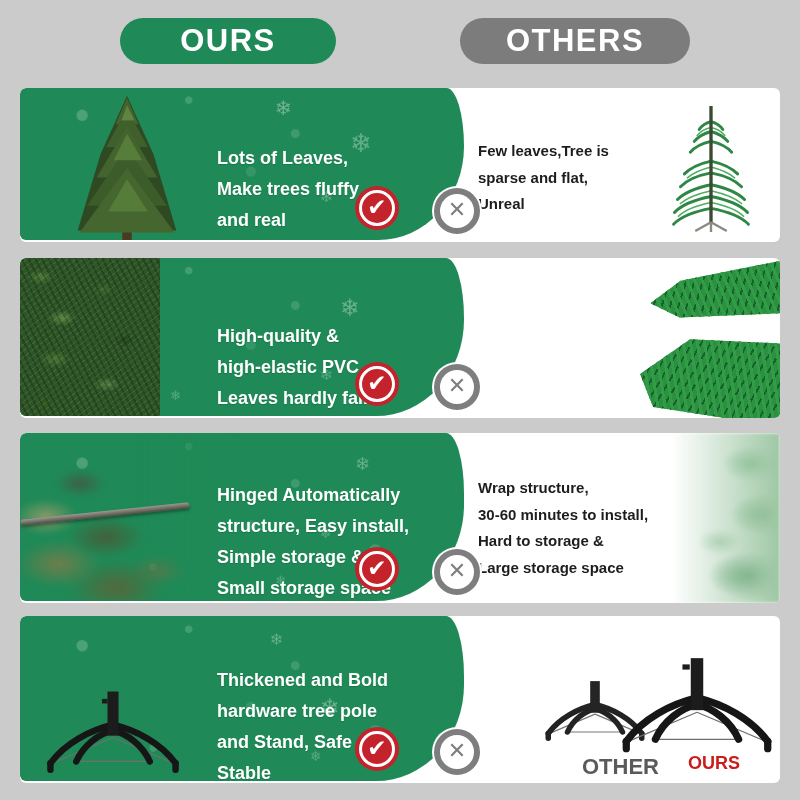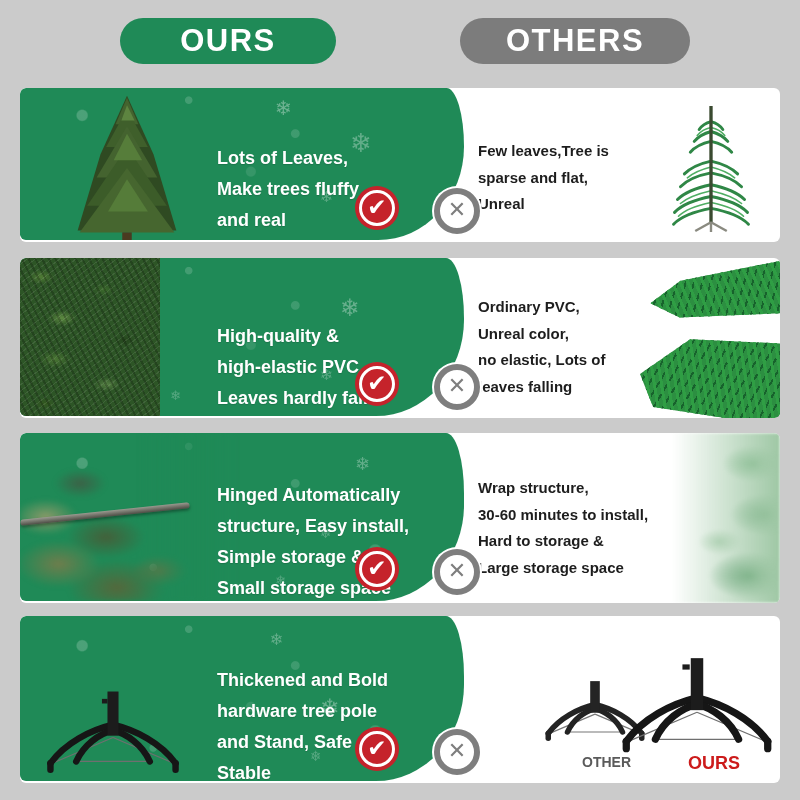--- a/index.html
+++ b/index.html
@@ -115,21 +115,21 @@
     position:absolute;right:0;top:0;bottom:0;width:135px;
     background-image:
       linear-gradient(270deg, #9ec7a4 0%, rgba(255,255,255,0) 80%),
       radial-gradient(44px 26px at 80% 18%, #7db88a 0%, transparent 70%),
       radial-gradient(52px 30px at 90% 48%, #569a68 0%, transparent 70%),
       radial-gradient(60px 34px at 78% 84%, #3f8a55 0%, transparent 70%),
       radial-gradient(30px 18px at 55% 64%, #bcd9c0 0%, transparent 72%);
     filter:blur(1.5px);
   }
   .stand-labels span{position:absolute;font-weight:bold;}
-  .label-other{color:#5a5a5a;font-size:14px;}
+  .label-other{color:#5a5a5a;font-size:22px;}
   .label-ours{color:#cc1b1b;font-size:18px;}
 </style>
 </head>
 <body>
 
 <div class="pill ours">
   <span>OURS</span>
 </div>
 <div class="pill others">
   <span>OTHERS</span>
@@ -212,24 +212,20 @@
     <i class="sf" style="left:320px;top:36px;font-size:24px;opacity:.32">❄</i>
     <i class="sf" style="left:300px;top:108px;font-size:15px;opacity:.26">❄</i>
     <i class="sf" style="left:150px;top:130px;font-size:13px;opacity:.24">❄</i>
     <p class="ours-text" style="top:46px">High-quality &amp;
 high-elastic PVC
 Leaves hardly fall</p>
     <div class="badge check">
       <span class="glyph">✔</span>
     </div>
   </div>
-  <p class="others-text" style="top:28px">Ordinary PVC,
-Unreal color,
-no elastic, Lots of
-leaves falling</p>
   <div style="position:absolute;right:0;top:0;bottom:0;width:170px;overflow:hidden">
     <div class="pvc-clump" style="right:-20px;top:10px;width:150px;height:55px;transform:rotate(-8deg);clip-path:polygon(100% 0,100% 100%,18% 78%,0 45%,22% 12%)"></div>
     <div class="pvc-clump" style="right:-25px;top:78px;width:165px;height:85px;transform:rotate(6deg);clip-path:polygon(100% 0,100% 100%,10% 92%,0 55%,28% 8%)"></div>
   </div>
   <div class="badge cross">
     <span class="glyph">✕</span>
   </div>
 </section>
 
 <section class="row row3">

